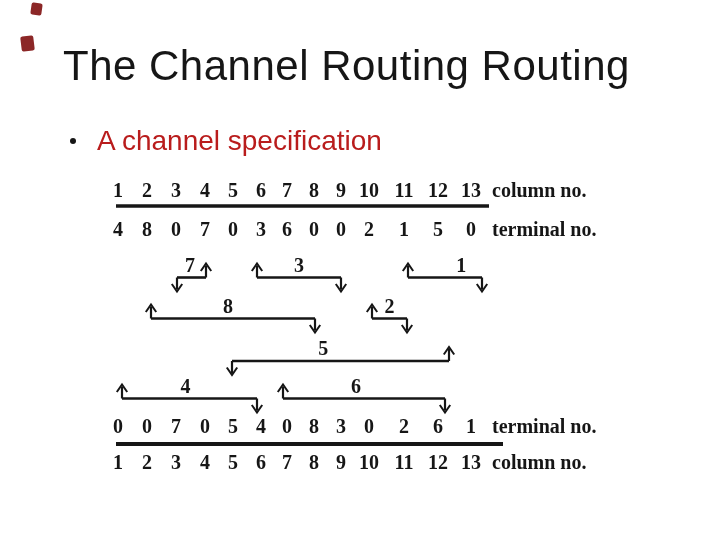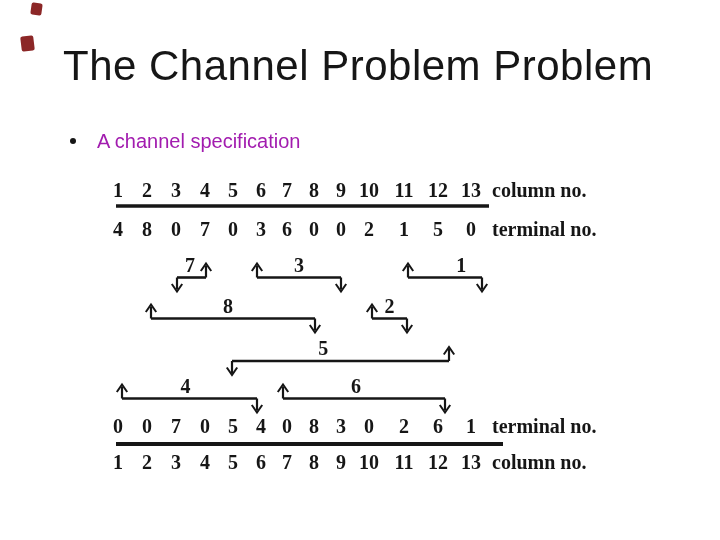--- a/index.html
+++ b/index.html
@@ -13,41 +13,41 @@
   .m1{left:31px;top:3px;width:11px;height:12px;transform:rotate(8deg);}
   .m2{left:21px;top:36px;width:13px;height:15px;transform:rotate(-7deg);}
 
   .title{
     position:absolute;left:63px;top:42px;margin:0;
     font-size:42px;line-height:48px;font-weight:400;color:#161616;
     letter-spacing:0.5px;white-space:nowrap;
   }
   .bullet-row{position:absolute;left:70px;top:127px;display:flex;align-items:center;}
   .bullet-dot{width:6px;height:6px;background:#161616;border-radius:50%;margin-right:21px;flex:0 0 auto;}
-  .bullet-text{font-size:20px;line-height:28px;color:#a21caf;white-space:nowrap;}
+  .bullet-text{font-size:28px;line-height:28px;color:#b91c1c;white-space:nowrap;}
 
   .diagram{position:absolute;left:0;top:0;width:720px;height:540px;}
   #net-svg{position:absolute;left:0;top:0;width:720px;height:540px;}
   #diagram-text{position:absolute;left:0;top:0;width:720px;height:540px;}
   #diagram-text span{
     position:absolute;
     font-family:"Liberation Serif", serif;
     font-weight:600;font-size:20px;line-height:20px;color:#161616;
   }
   #diagram-text .num{transform:translate(-50%,-50%);}
   #diagram-text .rowlabel{transform:translate(0,-50%);white-space:nowrap;}
 </style>
 </head>
 <body>
 
 <div class="slide">
   <div class="mark m1" style="background: rgb(140, 39, 39);"></div>
   <div class="mark m2" style="background: rgb(140, 39, 39);"></div>
 
-  <h1 class="title">The Channel Problem Problem</h1>
+  <h1 class="title">The Channel Routing Routing</h1>
 
   <div class="bullet-row">
     <span class="bullet-dot"></span>
     <span class="bullet-text">A channel specification</span>
   </div>
 
   <div class="diagram">
     <svg id="net-svg" viewBox="0 0 720 540">
         <line x1="116" y1="206" x2="489" y2="206" stroke="#161616" stroke-width="3.4"></line>
         <line x1="116" y1="444" x2="503" y2="444" stroke="#161616" stroke-width="4"></line>

